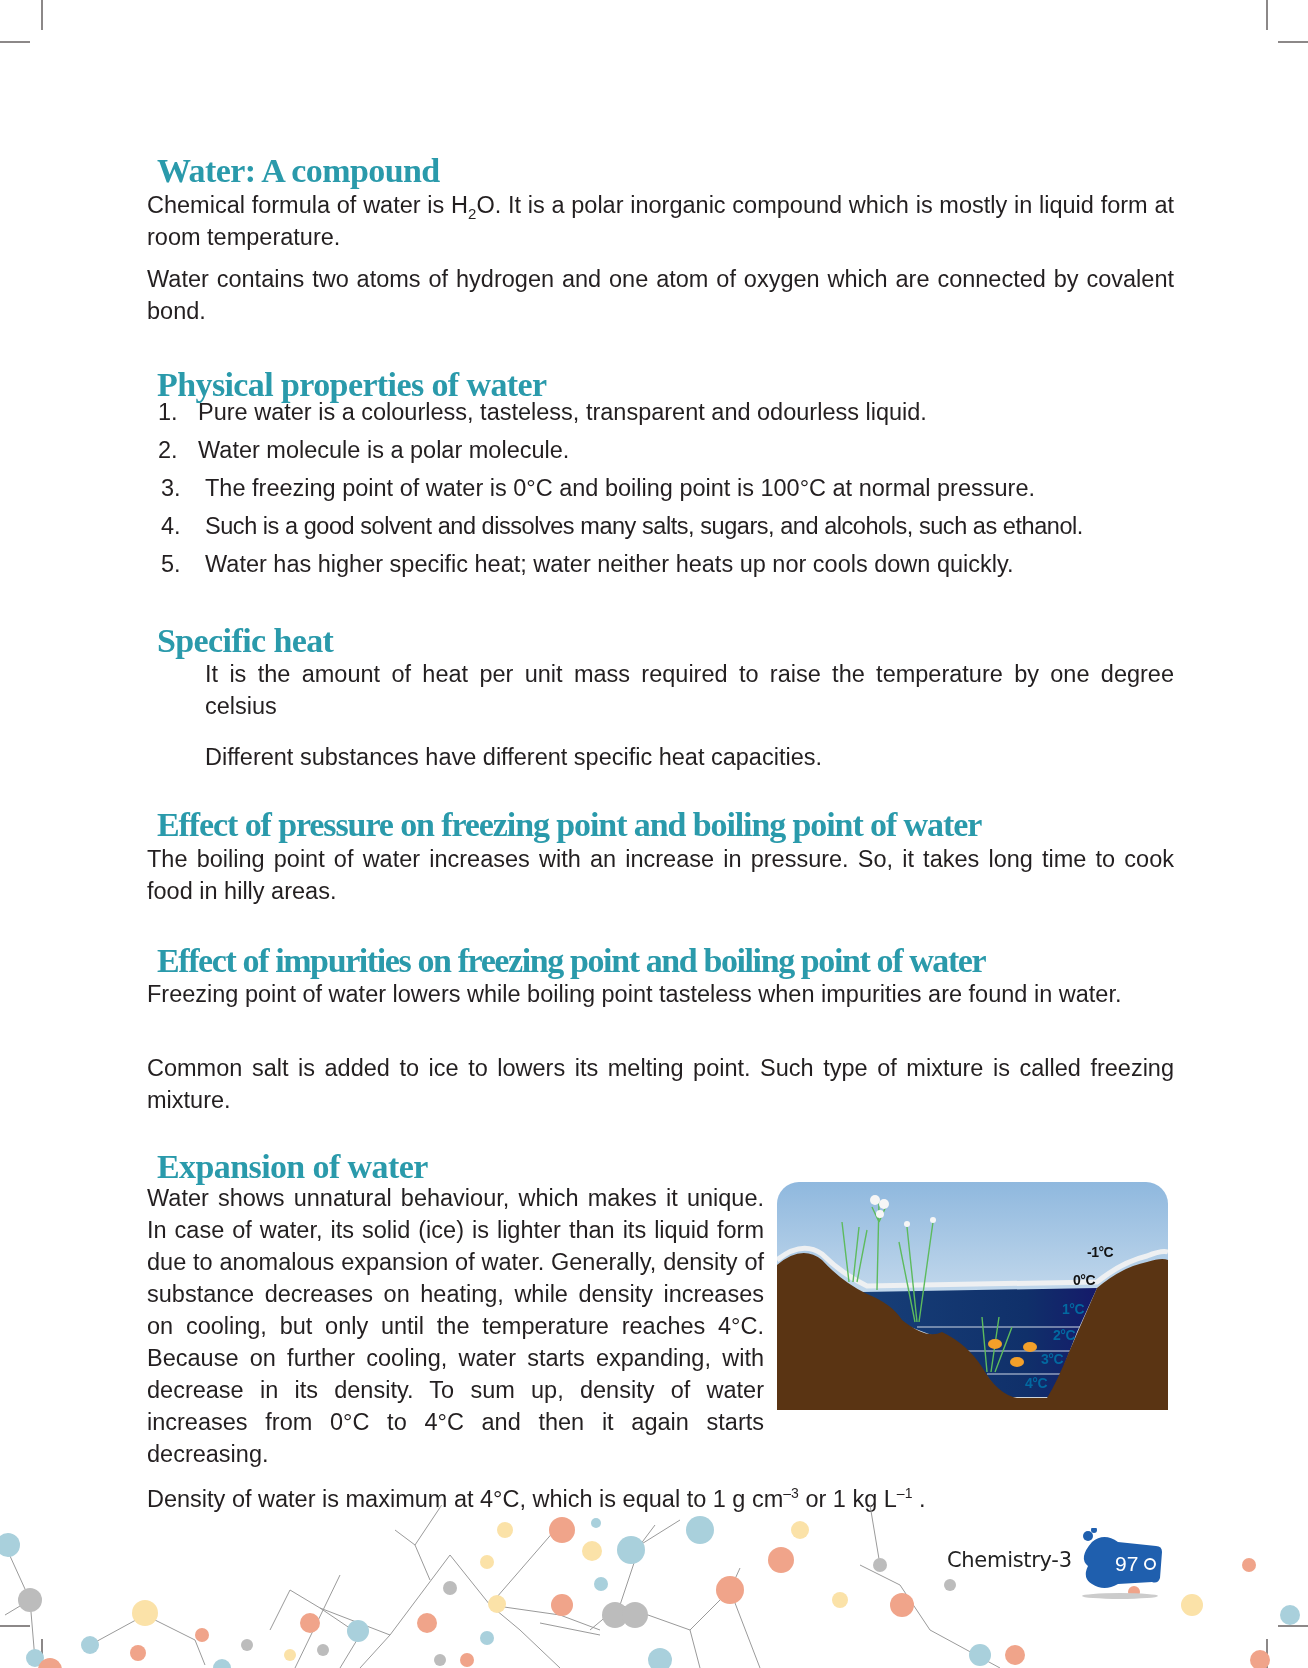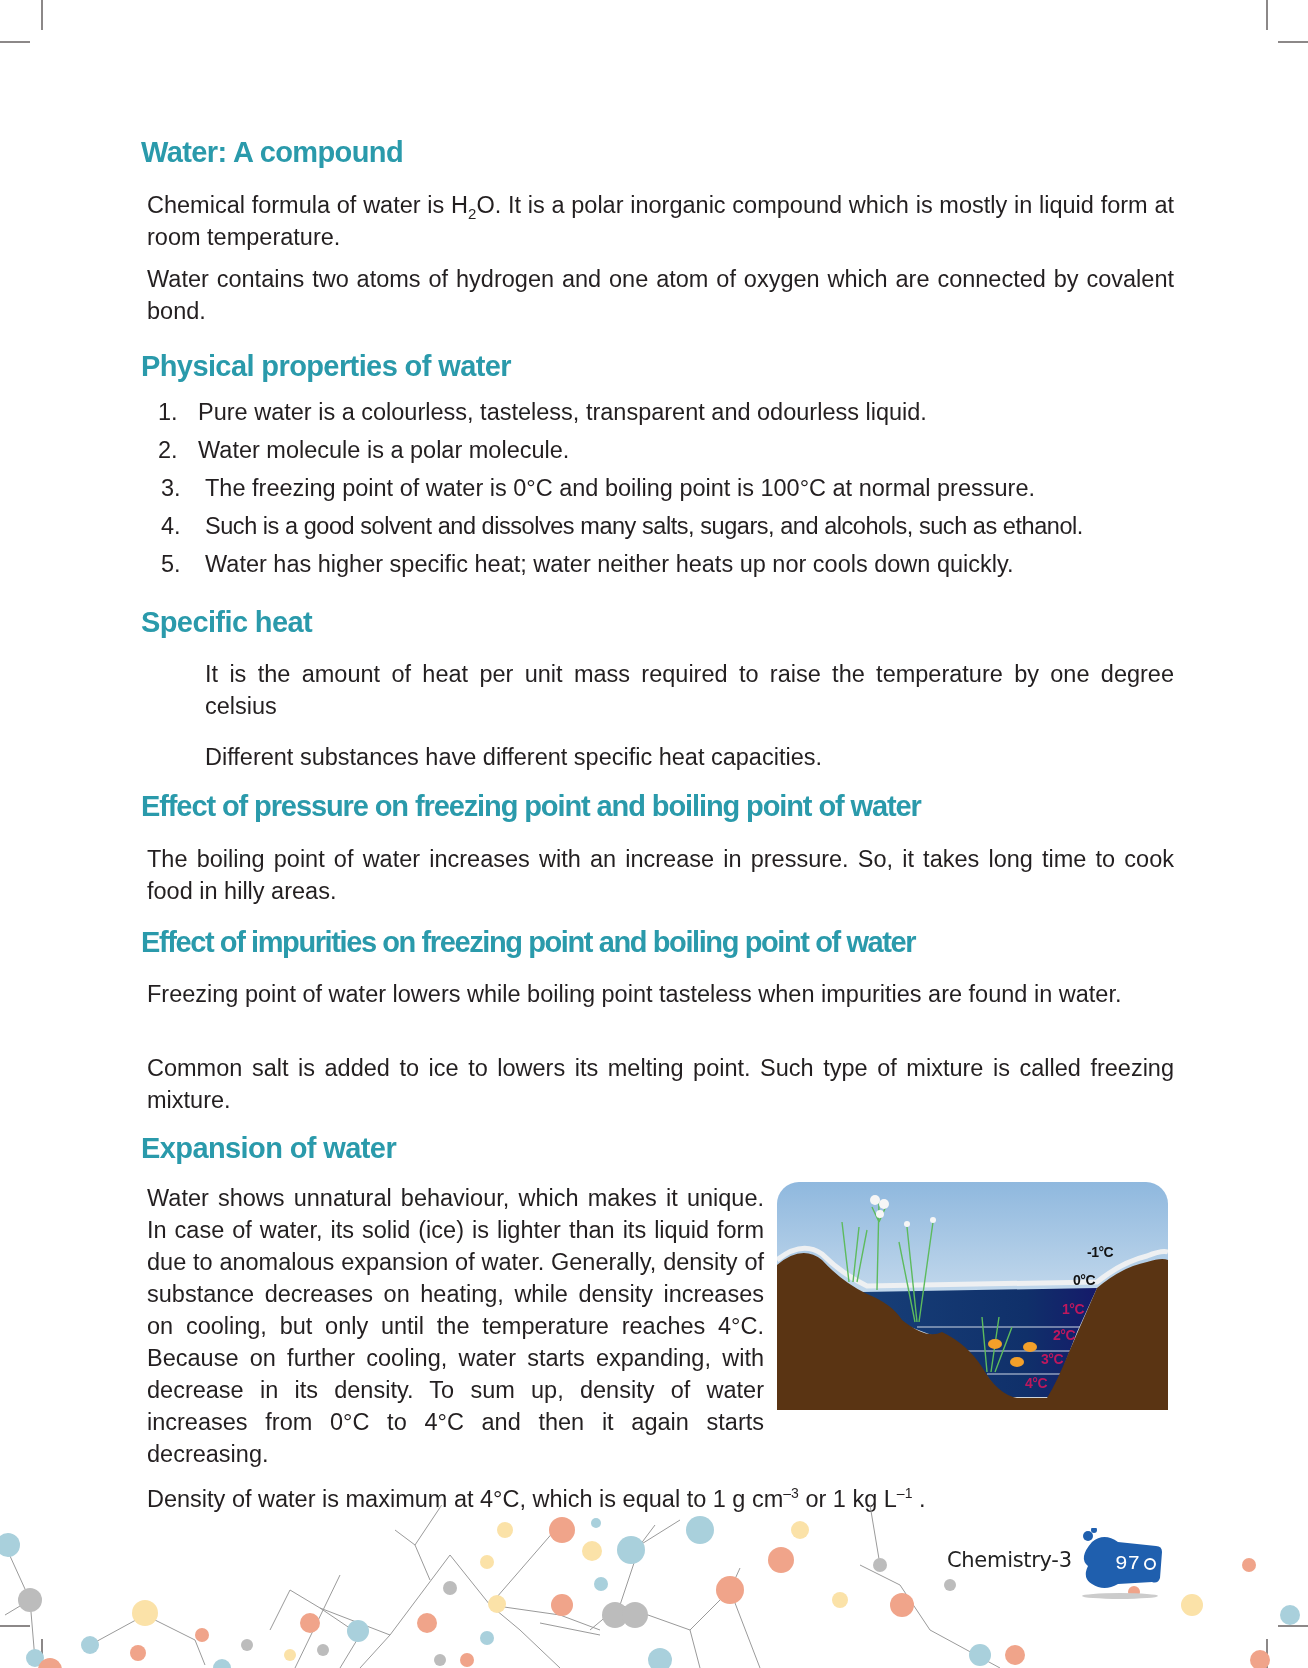--- a/index.html
+++ b/index.html
@@ -5,24 +5,24 @@
   html, body { margin: 0; padding: 0; }
   body {
     width: 1308px; height: 1668px; position: relative; overflow: hidden;
     background: #ffffff;
     font-family: "Liberation Sans", "DejaVu Sans", sans-serif;
     color: #231f20;
   }
   .crop { position: absolute; background: #8c8888; }
   .page { position: absolute; left: 141px; top: 0; width: 1027px; }
   h2.heading {
-    position: absolute; left: 0; margin: 0;
-    font-family: Liberation Sans, sans-serif;
+    position: absolute; left: 0; margin: 16px;
+    font-family: Liberation Serif, serif;
     font-weight: bold; color: #2a9aab;
-    font-size: 29px; letter-spacing: -0.6px; white-space: nowrap;
+    font-size: 34px; letter-spacing: -0.6px; white-space: nowrap;
     transform-origin: left top;
   }
   .para {
     position: absolute; left: 0; width: 1027px; margin: 6px;
     font-size: 23.5px; line-height: 32px; text-align: justify;
     text-align-last: left;
   }
   .para.indent { left: 58px; width: 969px; }
   .para sub { font-size: 15px; vertical-align: -6px; line-height: 0; }
   .para sup { font-size: 14px; vertical-align: 9px; line-height: 0; }
@@ -31,33 +31,33 @@
   .list-item .txt { position: absolute; left: 40px; }
   .list-item.wide .txt { left: 44px; }
   .expansion { width: 617px; }
   .figure {
     position: absolute; left: 777px; top: 1182px; width: 391px; height: 268px;
     border-radius: 22px; overflow: hidden;
     box-shadow: 0 0 10px 6px rgba(255,255,255,1) inset;
   }
   .figure svg { display: block; }
   .temp-label {
-    position: absolute; color: #be185d; font-weight: bold; font-size: 14px;
+    position: absolute; color: #0369a1; font-weight: bold; font-size: 14px;
     font-family: "Liberation Sans", sans-serif; letter-spacing: -0.5px;
   }
   .temp-label.dark { color: #111; }
   .footer-bg { position: absolute; left: 0; top: 1505px; width: 1308px; height: 163px; }
   .footer-label {
     position: absolute; left: 947px; top: 1548px; font-size: 21px;
     font-family: "DejaVu Sans", sans-serif; color: #222; letter-spacing: -0.3px;
   }
   .page-badge { position: absolute; left: 1078px; top: 1528px; width: 84px; height: 72px; }
   .page-num {
     position: absolute; left: 1115px; top: 1552px; font-size: 21px; color: #fff;
-    font-family: Liberation Mono, monospace; font-weight: normal;
+    font-family: Liberation Sans, sans-serif; font-weight: normal;
   }
 </style>
 </head>
 <body>
 
 <div class="crop" style="left:41px;top:0;width:2px;height:30px"></div>
 <div class="crop" style="left:0;top:41px;width:30px;height:2px"></div>
 <div class="crop" style="left:1266px;top:0;width:2px;height:30px"></div>
 <div class="crop" style="left:1278px;top:41px;width:30px;height:2px"></div>
 <div class="crop" style="left:41px;top:1639px;width:2px;height:29px"></div>

